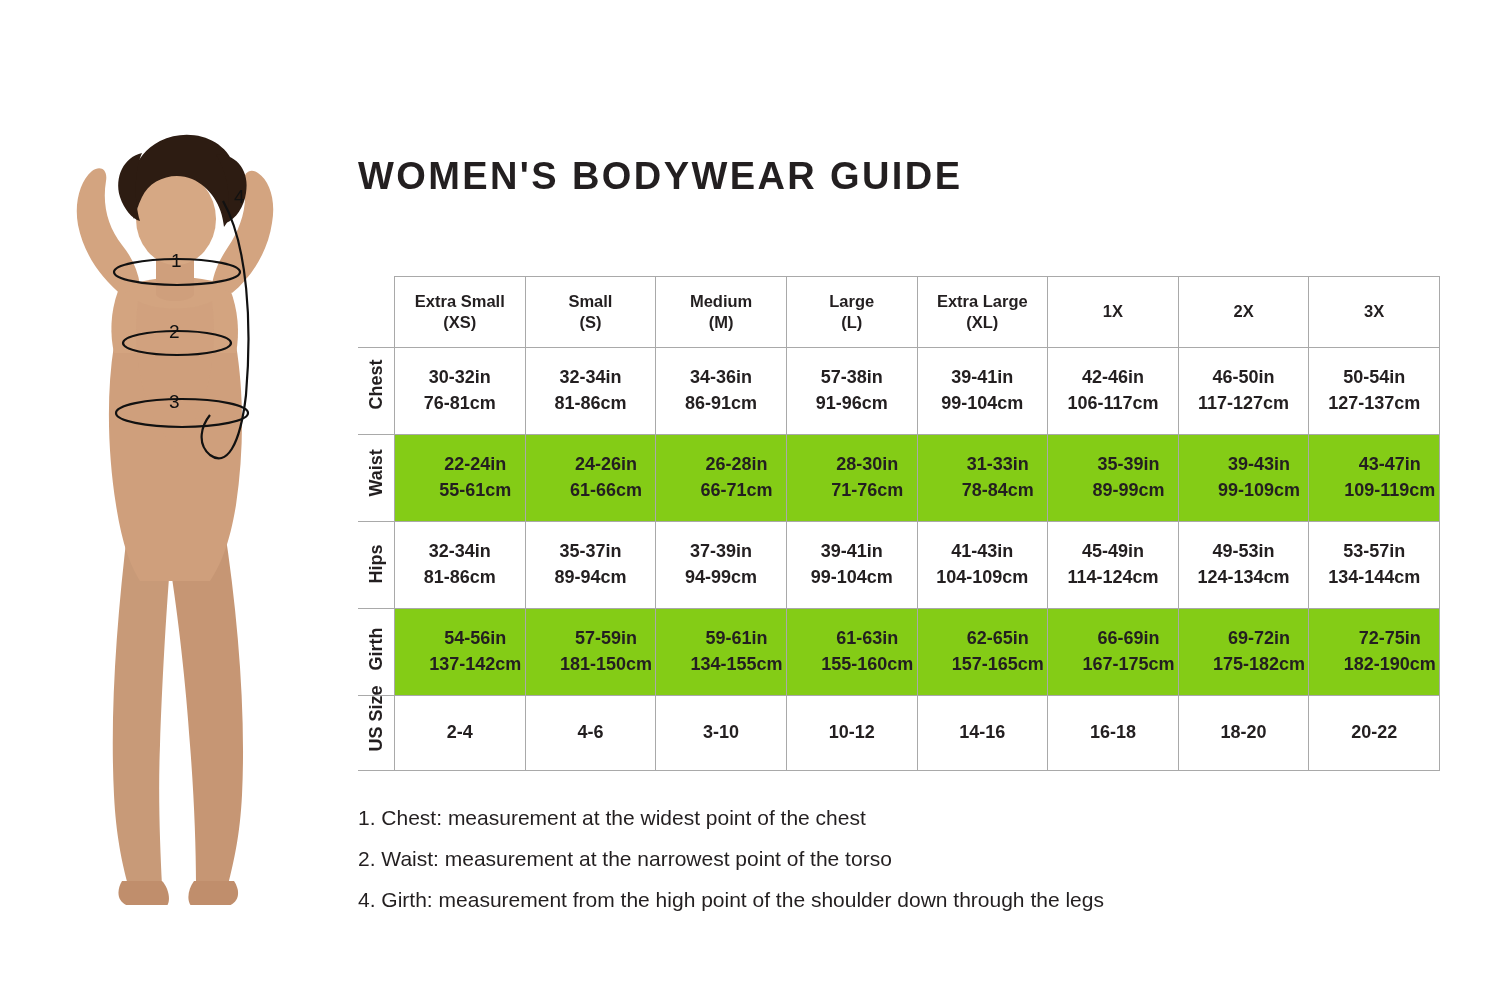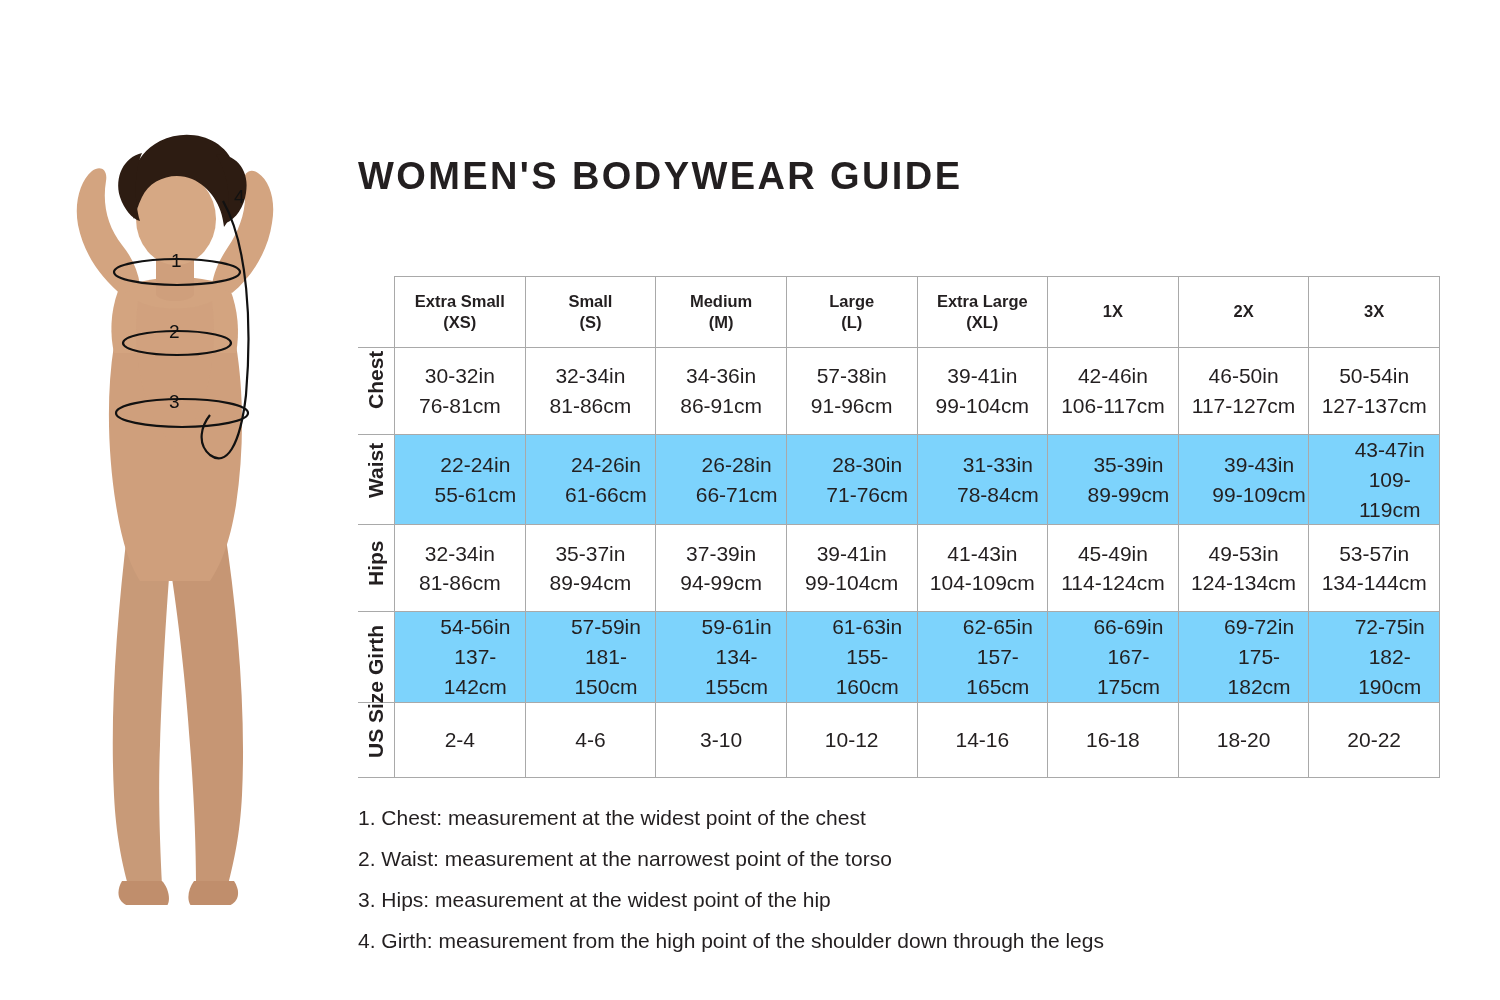--- a/index.html
+++ b/index.html
@@ -64,23 +64,24 @@
     border-collapse: collapse;
     width: 1082px;
     table-layout: fixed;
     margin-top: 22px;
   }
   .size-table th,
   .size-table td {
     border: 1px solid #a9a9a9;
     text-align: center;
     vertical-align: middle;
-    font-size: 21px;
+    font-size: 18px;
     color: #231f20;
     padding: 0;
+    font-weight: bold;
   }
   .size-table thead th {
     height: 70px;
     font-weight: bold;
     line-height: 1.28;
     font-size: 16.5px;
   }
   .size-table thead th.corner {
     width: 36px;
     border-left: none;
@@ -97,21 +98,21 @@
   .row-label span {
     display: block;
     transform: rotate(-90deg);
     white-space: nowrap;
   }
   .size-table tbody td.val {
     height: 86px;
     line-height: 1.42;
   }
   .size-table tbody tr.shaded td.val {
-    background: #7dd3fc;
+    background: #84cc16;
     padding-left: 31px;
   }
   .size-table tbody tr.shaded td.row-label {
     background: #ffffff;
   }
   .ussize-row td.val {
     height: 74px !important;
   }
   .ussize-row td {
     border-bottom: 1px solid #a9a9a9;
@@ -390,18 +391,17 @@
           <td class="val">18-20</td>
           <td class="val">20-22</td>
         </tr>
 
       </tbody>
     </table>
 
     <div class="notes">
       <div>1. Chest: measurement at the widest point of the chest</div>
       <div>2. Waist: measurement at the narrowest point of the torso</div>
-      <div>3. Hips: measurement at the widest point of the hip</div>
       <div>4. Girth: measurement from the high point of the shoulder down through the legs</div>
     </div>
 
   </div>
 </div>
 
 </body></html>

